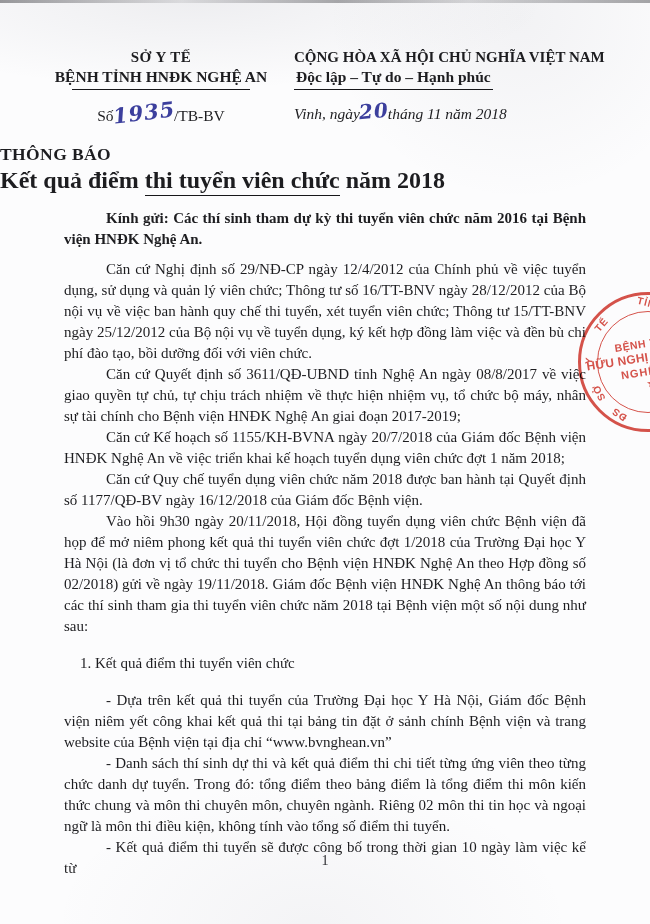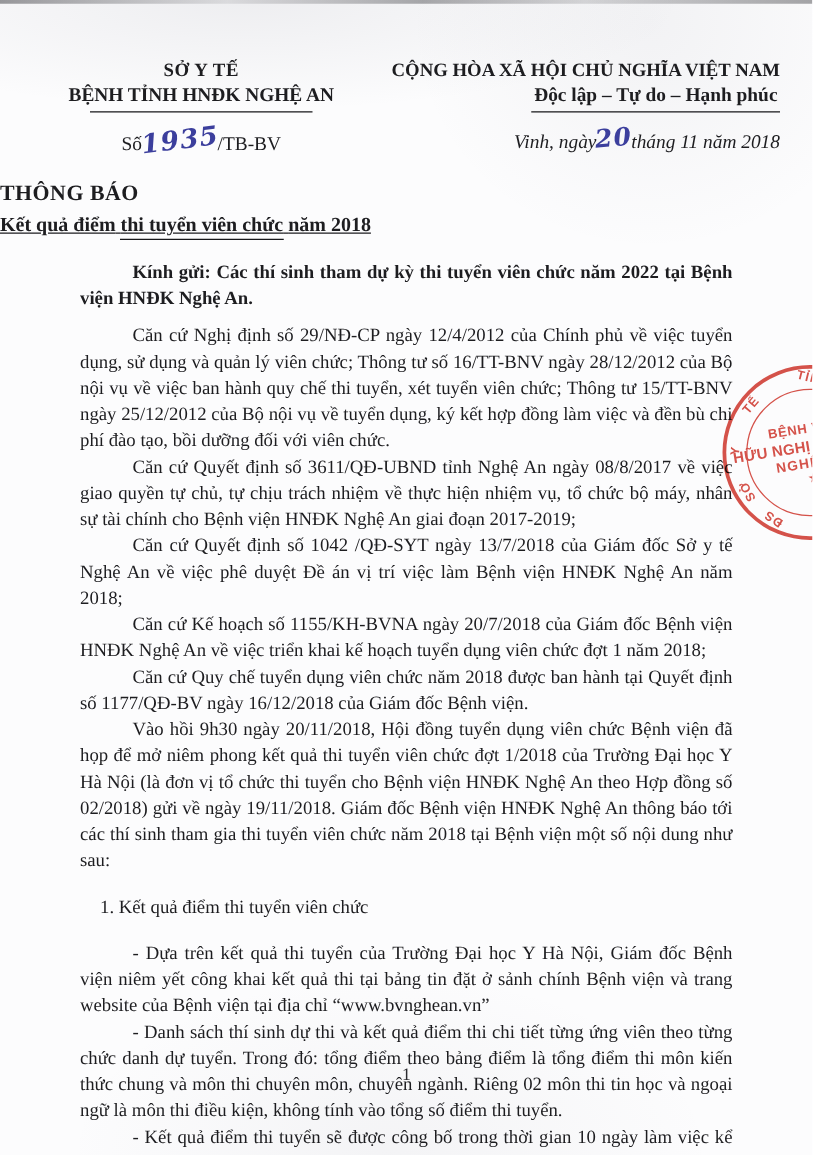--- a/index.html
+++ b/index.html
@@ -15,38 +15,38 @@
       radial-gradient(42% 28% at 80% 2%, rgba(110,112,128,0.07), transparent 70%),
       radial-gradient(55% 22% at 48% 100%, rgba(110,112,128,0.06), transparent 72%),
       #fcfcfd;
   }
   .scan-edge{
     position:absolute;top:0;left:0;right:0;height:3px;opacity:.5;
     background:linear-gradient(90deg, rgba(35,35,40,.9), rgba(35,35,40,.2) 28%, rgba(35,35,40,.75) 52%, rgba(35,35,40,.3) 72%, rgba(35,35,40,.8));
   }
   .header{display:flex;justify-content:space-between;padding:48px 26px 0 42px;}
   .hdr-left{width:238px;text-align:center;}
-  .hdr-right{width:330px;text-align:right;}
+  .hdr-right{width:330px;text-align:left;}
   .org-parent{font-size:15px;font-weight:bold;letter-spacing:.5px;line-height:19px;text-align:center;}
   .org-name{font-size:15.5px;font-weight:bold;line-height:20px;}
   .org-underline{width:178px;height:1.3px;background:#17171a;margin:2px auto 0;}
   .national-title{font-size:15px;font-weight:bold;line-height:19px;}
   .national-motto{display:inline-block;font-size:15.5px;font-weight:bold;line-height:20px;border-bottom:1.6px solid #17171a;padding:0 2px 2px;}
   .doc-no{margin-top:15px;font-size:15.5px;line-height:22px;}
   .place-date{margin-top:13px;font-size:15.5px;font-style:italic;line-height:22px;}
   .hand{
     display:inline-block;color:var(--blue,#3c3f9d);
     font-family:"DejaVu Serif",serif;font-style:italic;font-weight:bold;
     font-size:21px;line-height:14px;letter-spacing:1px;
     transform:rotate(-7deg) translateY(-1px);margin:0 -1px;
   }
   .hand-date{transform:rotate(-5deg) translateY(-1px);font-size:20px;}
   .title-block{text-align:left;margin-top:15px;}
   .doc-type{font-size:17.5px;font-weight:bold;letter-spacing:.4px;line-height:24px;}
-  .doc-subtitle{font-size:16px;font-weight:bold;line-height:27px;margin-top:1px;text-decoration:underline;}
+  .doc-subtitle{font-size:24px;font-weight:bold;line-height:27px;margin-top:1px;}
   .sub-underline{border-bottom:1.7px solid #17171a;padding-bottom:2px;}
   .content{width:522px;margin:0 auto 0 64px;font-size:15px;line-height:21px;text-align:justify;}
   .salutation{margin:14px 0 0;font-weight:bold;text-indent:42px;}
   .body-start{margin-top:9px;}
   .para{margin:0;text-indent:42px;}
   .section-heading{margin:16px;font-weight:normal;}
   .bullet{margin:0;text-indent:42px;}
   .page-number{position:absolute;left:0;right:0;top:853px;text-align:center;font-size:14px;color:#2a2a2e;}
   
   .stamp{
@@ -91,26 +91,25 @@
       <div class="place-date"><span>Vinh, ngày</span><span class="hand hand-date">20</span><span>tháng 11  năm 2018</span></div>
     </div>
   </div>
 
   <div class="title-block">
     <div class="doc-type">THÔNG BÁO</div>
     <div class="doc-subtitle"><span>Kết quả điểm</span> <span class="sub-underline">thi tuyển viên chức</span> <span>năm 2018</span></div>
   </div>
 
   <div class="content">
-    <p class="salutation">Kính gửi: Các thí sinh tham dự kỳ thi tuyển viên chức năm 2022 tại Bệnh viện HNĐK Nghệ An.</p>
+    <p class="salutation">Kính gửi: Các thí sinh tham dự kỳ thi tuyển viên chức năm 2016 tại Bệnh viện HNĐK Nghệ An.</p>
 
     <div class="body-start">
       <p class="para">Căn cứ Nghị định số 29/NĐ-CP ngày 12/4/2012 của Chính phủ về việc tuyển dụng, sử dụng và quản lý viên chức; Thông tư số 16/TT-BNV ngày 28/12/2012 của Bộ nội vụ về việc ban hành quy chế thi tuyển, xét tuyển viên chức; Thông tư 15/TT-BNV ngày 25/12/2012 của Bộ nội vụ về tuyển dụng, ký kết hợp đồng làm việc và đền bù chi phí đào tạo, bồi dưỡng đối với viên chức.</p>
       <p class="para">Căn cứ Quyết định số 3611/QĐ-UBND tỉnh Nghệ An ngày 08/8/2017 về việc giao quyền tự chủ, tự chịu trách nhiệm về thực hiện nhiệm vụ, tổ chức bộ máy, nhân sự tài chính cho Bệnh viện HNĐK Nghệ An giai đoạn 2017-2019;</p>
-      <p class="para">Căn cứ Quyết định số 1042 /QĐ-SYT ngày 13/7/2018 của Giám đốc Sở y tế Nghệ An về việc phê duyệt Đề án vị trí việc làm Bệnh viện HNĐK Nghệ An năm 2018;</p>
       <p class="para">Căn cứ Kế hoạch số 1155/KH-BVNA ngày 20/7/2018 của Giám đốc Bệnh viện HNĐK Nghệ An về việc triển khai kế hoạch tuyển dụng viên chức đợt 1 năm 2018;</p>
       <p class="para">Căn cứ Quy chế tuyển dụng viên chức năm 2018 được ban hành tại Quyết định số 1177/QĐ-BV ngày 16/12/2018 của Giám đốc Bệnh viện.</p>
       <p class="para">Vào hồi 9h30 ngày 20/11/2018, Hội đồng tuyển dụng viên chức Bệnh viện đã họp để mở niêm phong kết quả thi tuyển viên chức đợt 1/2018 của Trường Đại học Y Hà Nội (là đơn vị tổ chức thi tuyển cho Bệnh viện HNĐK Nghệ An theo Hợp đồng số 02/2018) gửi về ngày 19/11/2018. Giám đốc Bệnh viện HNĐK Nghệ An thông báo tới các thí sinh tham gia thi tuyển viên chức năm 2018 tại Bệnh viện một số nội dung như sau:</p>
       <p class="section-heading">1. Kết quả điểm thi tuyển viên chức</p>
       <p class="bullet">- Dựa trên kết quả thi tuyển của Trường Đại học Y Hà Nội, Giám đốc Bệnh viện niêm yết công khai kết quả thi tại bảng tin đặt ở sảnh chính Bệnh viện và trang website của Bệnh viện tại địa chỉ “www.bvnghean.vn”</p>
       <p class="bullet">- Danh sách thí sinh dự thi và kết quả điểm thi chi tiết từng ứng viên theo từng chức danh dự tuyển. Trong đó: tổng điểm theo bảng điểm là tổng điểm thi môn kiến thức chung và môn thi chuyên môn, chuyên ngành. Riêng 02 môn thi tin học và ngoại ngữ là môn thi điều kiện, không tính vào tổng số điểm thi tuyển.</p>
       <p class="bullet">- Kết quả điểm thi tuyển sẽ được công bố trong thời gian 10 ngày làm việc kể từ</p>
     </div>
   </div>
 

